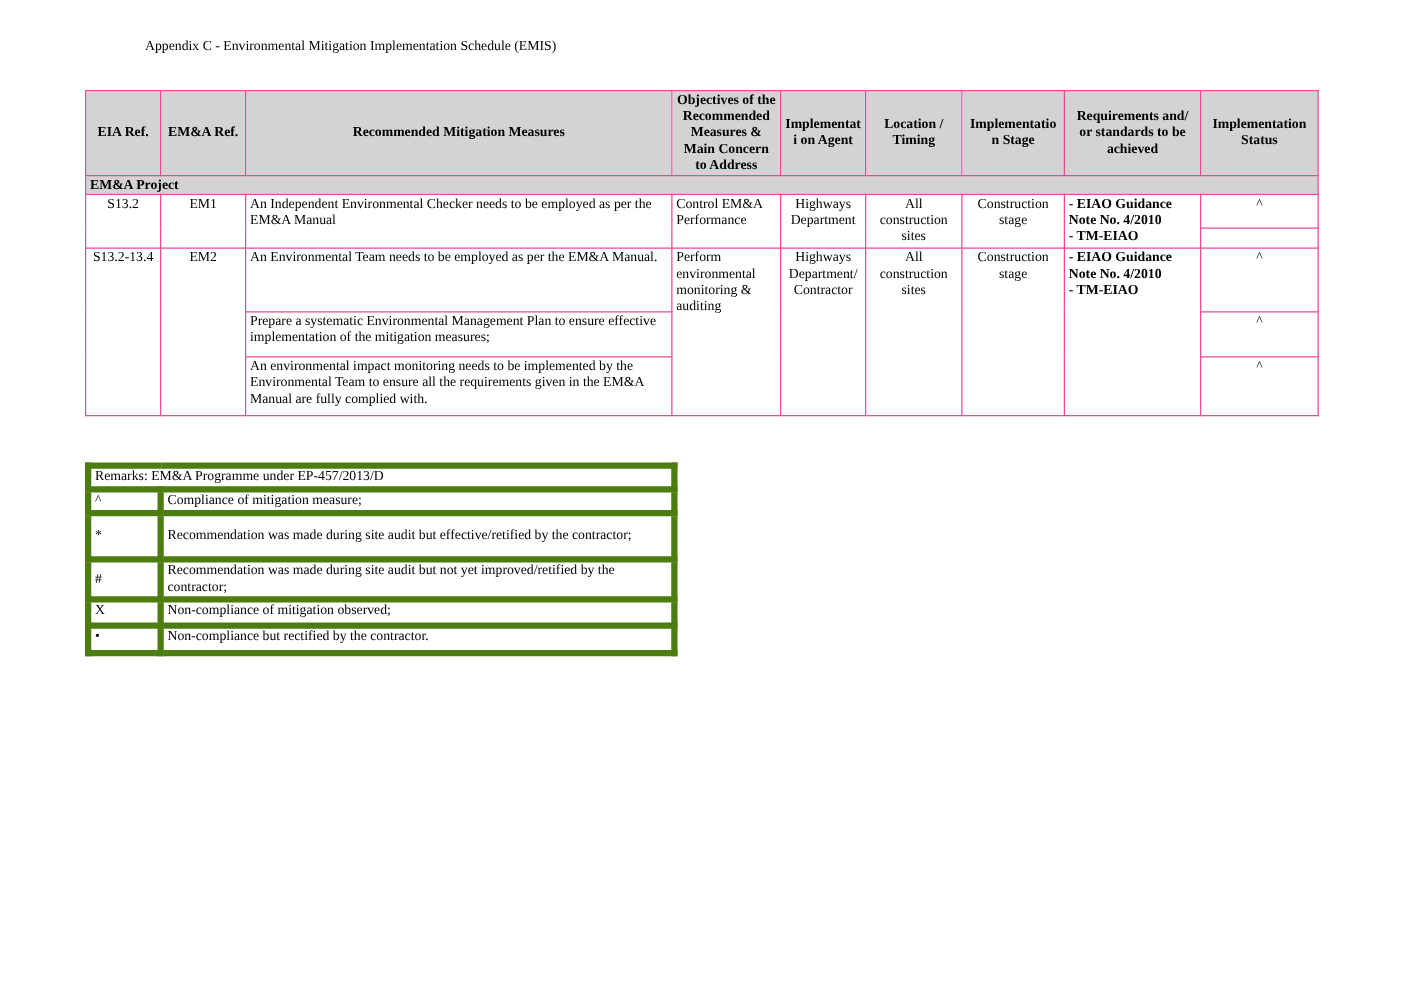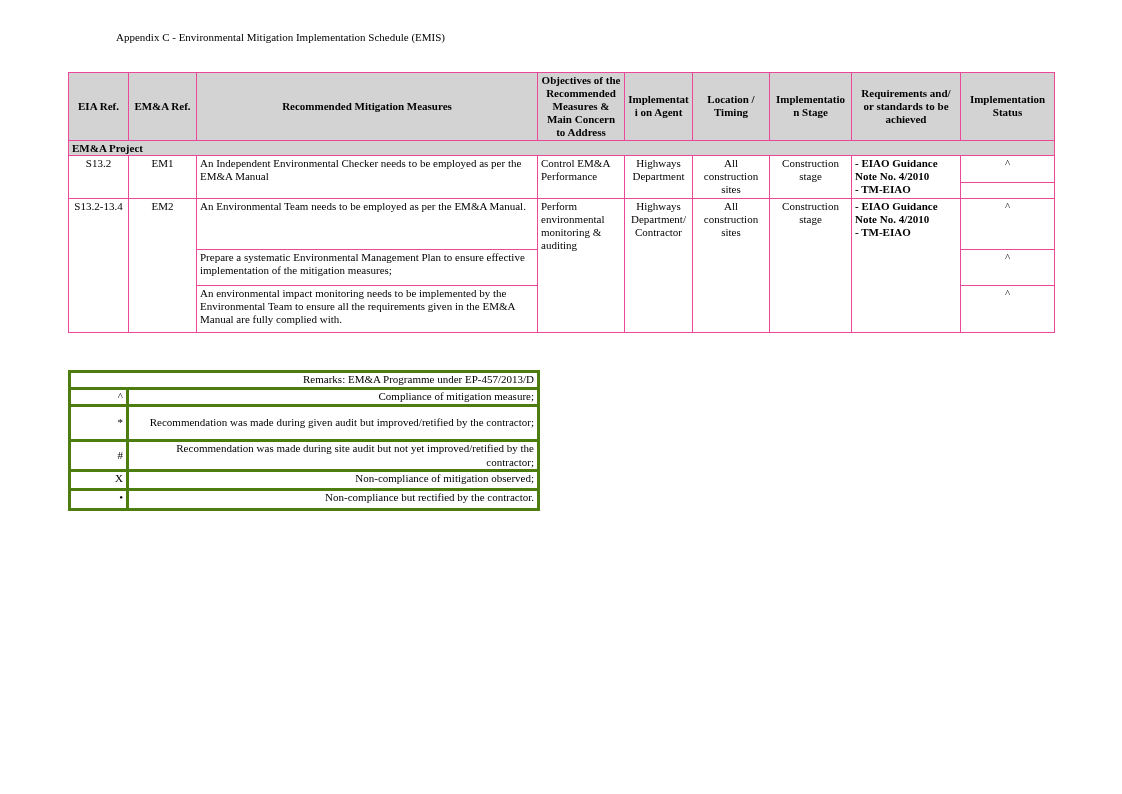--- a/index.html
+++ b/index.html
@@ -66,28 +66,27 @@
   .emis td.pre { white-space: pre-line; font-weight: bold; }
 
   
   .remarks {
     position: absolute;
     left: 68px;
     top: 370px;
     width: 469px;
   }
   .remarks td {
-    border: 3px solid #4d7c0f;
+    border: 5px solid #4d7c0f;
     font-size: 11px;
     line-height: 1.25;
     padding: 0 3px;
     vertical-align: top;
     white-space: pre-line;
     overflow: hidden;
-    text-align: right;
   }
   .remarks tr.rm-title td { height: 13px; }
   .remarks tr.rm-r1 td { height: 14px; }
   .remarks tr.rm-r2 td { height: 28px; }
   .remarks tr.rm-r3 td { height: 32px; vertical-align: middle; }
   .remarks tr.rm-r4 td { height: 27px; vertical-align: middle; }
   .remarks tr.rm-r5 td { height: 16px; }
   .remarks tr.rm-r6 td { height: 17px; }
 
   
@@ -184,21 +183,21 @@
     <tbody>
       <tr class="rm-title">
         <td colspan="2">Remarks: EM&amp;A Programme under EP-457/2013/D</td>
       </tr>
       <tr class="rm-r1">
         <td>^</td>
         <td>Compliance of mitigation measure;</td>
       </tr>
       <tr class="rm-r3">
         <td>*</td>
-        <td>Recommendation was made during given audit but improved/retified by the contractor;</td>
+        <td>Recommendation was made during site audit but effective/retified by the contractor;</td>
       </tr>
       <tr class="rm-r4">
         <td>#</td>
         <td>Recommendation was made during site audit but not yet improved/retified by the contractor;</td>
       </tr>
       <tr class="rm-r5">
         <td>X</td>
         <td>Non-compliance of mitigation observed;</td>
       </tr>
       <tr class="rm-r6">

